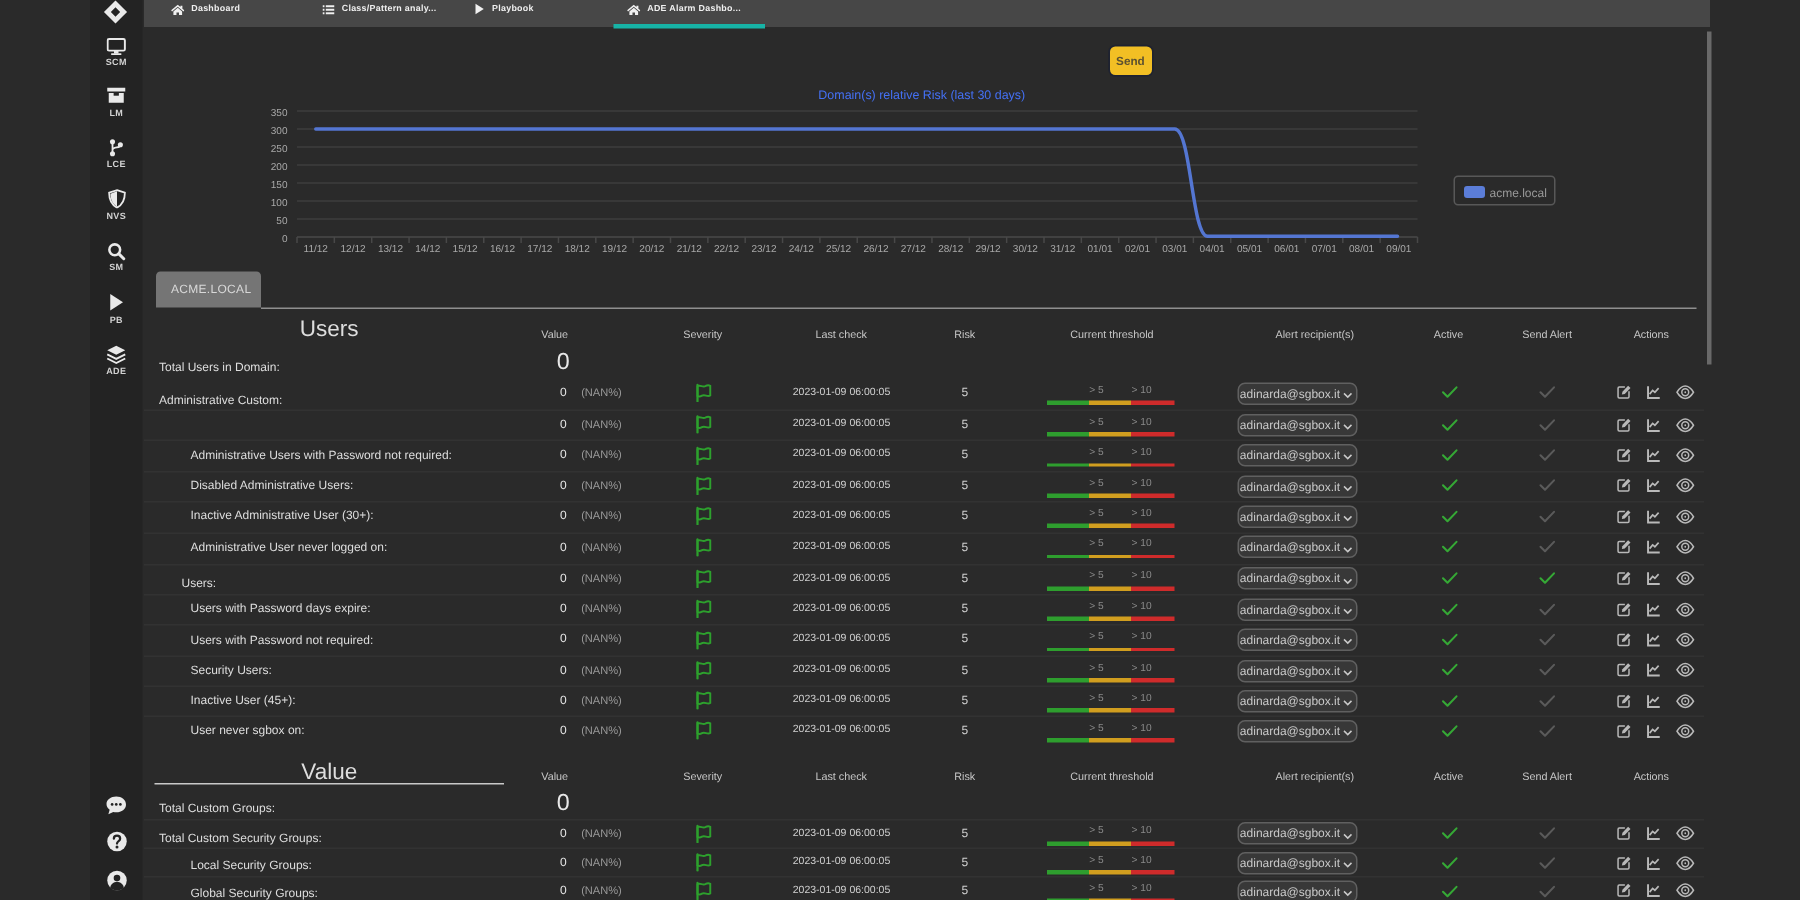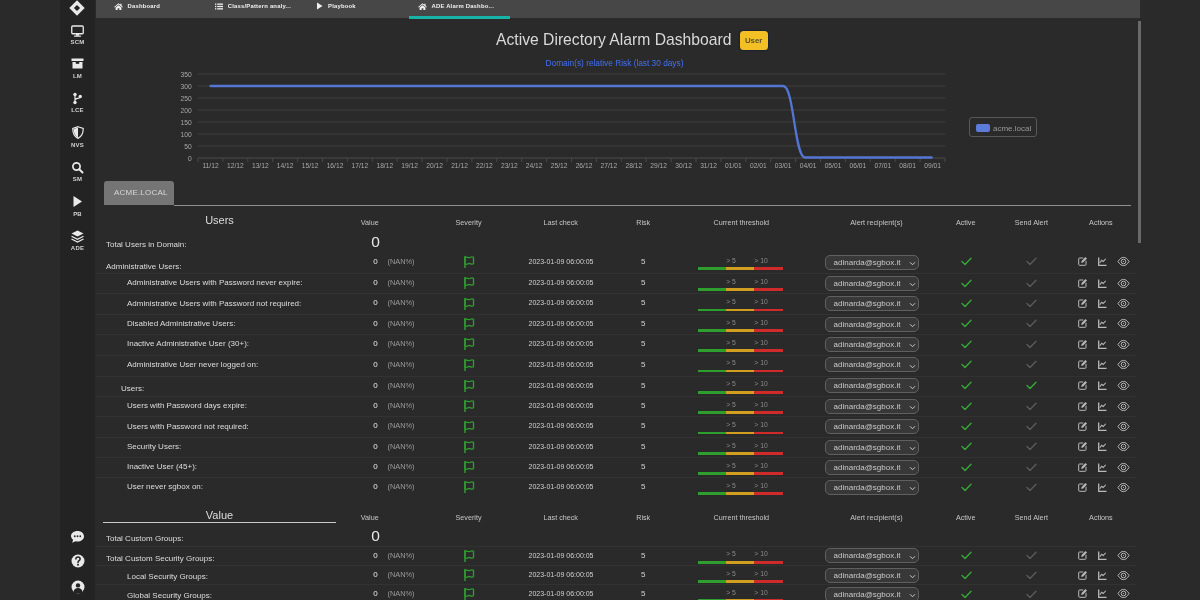--- a/index.html
+++ b/index.html
@@ -18,41 +18,41 @@
   box-shadow:0 0 0 1.2px rgba(24,30,54,0.6); }
 #subtitle { position:absolute; left:518.5px; top:57.5px; transform:translateX(-50%); font-size:8.3px; color:#4470f4; }
 #chart { position:absolute; left:0; top:18px; }
 .ax { font-family:"Liberation Sans", sans-serif; font-size:6.7px; fill:#a8a8a8; }
 #legend { position:absolute; left:873px; top:117px; width:68px; height:20px; border:1px solid #585858; border-radius:3px; }
 #legend .sw { position:absolute; left:6px; top:6px; width:14px; height:8px; background:#5b7dd8; border-radius:2px; }
 #legend .lt { position:absolute; left:23px; top:6px; font-size:8px; color:#999; }
 #acmetab { position:absolute; left:8px; top:181px; width:70px; height:23.6px; background:#757575; border-radius:3px 3px 0 0;
   font-size:8px; color:#d8d8d8; display:flex; align-items:center; padding-left:10px; letter-spacing:0.2px; }
 #tabline { position:absolute; left:78px; top:204.6px; width:957px; height:1px; background:#8f8f8f; }
-.sect { position:absolute; left:7px; width:233px; text-align:center; font-size:11px; color:#dedede; height:18px; line-height:18px; }
+.sect { position:absolute; left:7px; width:233px; text-align:center; font-size:15px; color:#dedede; height:18px; line-height:18px; }
 .sectline { position:absolute; left:7px; width:233px; height:1px; background:#c9c9c9; }
 .ch { position:absolute; text-align:center; font-size:7.2px; color:#c6c6c6; height:18px; line-height:18px; }
 .row { position:absolute; left:0; width:1040px; height:20px; }
 .row.sep::before { content:""; position:absolute; left:0; right:0; top:0; height:1px; background:#323232; }
 .lbl { position:absolute; height:20px; line-height:20px; font-size:8px; color:#dedede; white-space:nowrap; }
 .val { position:absolute; left:259.5px; width:40px; text-align:center; height:20px; line-height:20px; font-size:8px; color:#e8e8e8; }
 .bigval { position:absolute; left:259.5px; width:40px; text-align:center; height:20px; line-height:20px; font-size:15.5px; color:#e8e8e8; }
 .nan { position:absolute; left:280px; width:50px; text-align:center; height:20px; line-height:20px; font-size:7.4px; color:#9a9a9a; }
 .fx { position:absolute; }
 .date { position:absolute; left:415px; width:100px; text-align:center; height:20px; line-height:20px; font-size:7px; color:#d0d0d0; }
 .risk { position:absolute; left:532.2px; width:30px; text-align:center; height:20px; line-height:20px; font-size:8px; color:#d0d0d0; }
 .thr { position:absolute; left:602px; top:0; width:85px; height:20px; }
 .thr .t5 { position:absolute; left:23px; width:20px; top:3.9px; text-align:center; font-size:6.8px; color:#8a8a8a; height:10px; line-height:10px; }
 .thr .t10 { position:absolute; left:51px; width:24px; top:3.9px; text-align:center; font-size:6.8px; color:#8a8a8a; height:10px; line-height:10px; }
 .thr .bar { position:absolute; left:0; top:15.2px; width:85px; height:2.8px; font-size:0; }
 .thr .bar i { display:inline-block; height:2.8px; }
 .thr .bg { width:28px; background:#2e9e2e; }
 .thr .bo { width:28px; background:#d19e1f; }
 .thr .br { width:29px; background:#cf2b2b; }
-.sel { position:absolute; left:729px; top:2.9px; width:94px; height:15px; background:#383838; border:1px solid #606060;
+.sel { position:absolute; left:729px; top:2.9px; width:80px; height:15px; background:#383838; border:1px solid #606060;
   border-radius:5px; display:flex; align-items:center; justify-content:center; padding-right:10px; font-size:8px; color:#c9c9c9; }
 #scrollthumb { position:absolute; left:1138px; top:21px; width:2.5px; height:222px; background:#696969; }
 </style></head><body>
 <div id="page">
 
 <div id="sidebar">
 <svg style="position:absolute;left:8.5px;top:-0.5px" width="16" height="16" viewBox="0 0 32 32">
         <path d="M16 0.6 L31.4 16 L16 31.4 L0.6 16 Z M16 9.8 L22.2 16 L16 22.2 L9.8 16 Z" fill="#e9e9e9" fill-rule="evenodd"></path>
       </svg>
 <div class="sic" style="top:23.8px">
@@ -161,22 +161,21 @@
 <div class="tab" style="left:321.5px">
         <svg width="9" height="7.5" viewBox="0 0 18 15">
           <path d="M9 0.4 L12.6 3.4 V1.6 H15.2 V5.6 L17.8 7.8 L16.6 9.2 L9 2.9 L1.4 9.2 L0.2 7.8 Z" fill="#f0f0f0"></path>
           <path d="M3.2 9.2 L9 4.4 L14.8 9.2 V14.4 H10.7 V10.6 H7.3 V14.4 H3.2 Z" fill="#f0f0f0"></path>
         </svg>
         <span style="margin-left:5px">ADE Alarm Dashbo...</span>
       </div>
 <div id="underline"></div>
 </div>
 <div id="main">
-<div id="title">Active Directory Alarm Dashboard</div>
-<div id="beta">User</div>
+<div id="beta">Send</div>
 <div id="subtitle">Domain(s) relative Risk (last 30 days)</div>
 <svg id="chart" width="1044" height="163" viewBox="0 0 1044 163">
 <line x1="102" y1="56" x2="849" y2="56" stroke="#3e3e3e" stroke-width="1"></line>
 <text x="95.7" y="59.0" text-anchor="end" class="ax">350</text>
 <line x1="102" y1="68" x2="849" y2="68" stroke="#3e3e3e" stroke-width="1"></line>
 <text x="95.7" y="71.0" text-anchor="end" class="ax">300</text>
 <line x1="102" y1="80" x2="849" y2="80" stroke="#3e3e3e" stroke-width="1"></line>
 <text x="95.7" y="83.0" text-anchor="end" class="ax">250</text>
 <line x1="102" y1="92" x2="849" y2="92" stroke="#3e3e3e" stroke-width="1"></line>
 <text x="95.7" y="95.0" text-anchor="end" class="ax">200</text>
@@ -265,21 +264,21 @@
 <div class="ch" style="left:590.3px;width:110px;top:213.5px">Current threshold</div>
 <div class="ch" style="left:725.5px;width:110px;top:213.5px">Alert recipient(s)</div>
 <div class="ch" style="left:839.7px;width:60px;top:213.5px">Active</div>
 <div class="ch" style="left:905.4px;width:60px;top:213.5px">Send Alert</div>
 <div class="ch" style="left:974.9px;width:60px;top:213.5px">Actions</div>
 <div class="row" style="top:231.6px">
 <div class="lbl" style="left:10px;top:3.9px">Total Users in Domain:</div>
 <div class="bigval">0</div>
 </div>
 <div class="row" style="top:251.8px">
-<div class="lbl" style="left:10px;top:4.9px">Administrative Users:</div>
+<div class="lbl" style="left:10px;top:4.9px">Administrative Custom:</div>
 <div class="val">0</div>
 <div class="nan">(NAN%)</div>
 <svg class="fx" style="left:366.5px;top:3.2px" width="12" height="13" viewBox="0 0 24 26">
           <path d="M4 3 L4 25" stroke="#2da02d" stroke-width="3" fill="none" stroke-linecap="round"></path>
           <path d="M4 5 C8 2.6 11 7.2 15 4.6 C17 3.4 19 3.2 21 4.4 L21 17.4 C17 20 14 15.2 10 17.6 C8 18.8 6 19 4 18 Z" fill="none" stroke="#2da02d" stroke-width="2.6"></path>
         </svg>
 <div class="date">2023-01-09 06:00:05</div>
 <div class="risk">5</div>
 <div class="thr">
           <span class="t5">&gt; 5</span>
@@ -306,21 +305,20 @@
           <path d="M3.4 3 V18.6 H19" fill="none" stroke="#b9b9b9" stroke-width="2.6"></path>
           <path d="M5.5 13.5 L9.5 8.5 L12.5 11 L17.5 5.5" fill="none" stroke="#b9b9b9" stroke-width="2.2"></path>
         </svg>
 <svg class="fx" style="left:1021.0px;top:4.5px" width="13" height="11" viewBox="0 0 26 22">
           <path d="M2 11 C6 4.5 9.5 2.8 13 2.8 C16.5 2.8 20 4.5 24 11 C20 17.5 16.5 19.2 13 19.2 C9.5 19.2 6 17.5 2 11 Z" fill="none" stroke="#b9b9b9" stroke-width="2"></path>
           <circle cx="13" cy="11" r="4.6" fill="none" stroke="#b9b9b9" stroke-width="2"></circle>
           <circle cx="13" cy="11" r="1.2" fill="#b9b9b9"></circle>
         </svg>
 </div>
 <div class="row sep" style="top:273.0px">
-<div class="lbl" style="left:31px;top:0.3px">Administrative Users with Password never expire:</div>
 <div class="val">0</div>
 <div class="nan">(NAN%)</div>
 <svg class="fx" style="left:366.5px;top:3.2px" width="12" height="13" viewBox="0 0 24 26">
           <path d="M4 3 L4 25" stroke="#2da02d" stroke-width="3" fill="none" stroke-linecap="round"></path>
           <path d="M4 5 C8 2.6 11 7.2 15 4.6 C17 3.4 19 3.2 21 4.4 L21 17.4 C17 20 14 15.2 10 17.6 C8 18.8 6 19 4 18 Z" fill="none" stroke="#2da02d" stroke-width="2.6"></path>
         </svg>
 <div class="date">2023-01-09 06:00:05</div>
 <div class="risk">5</div>
 <div class="thr">
           <span class="t5">&gt; 5</span>

